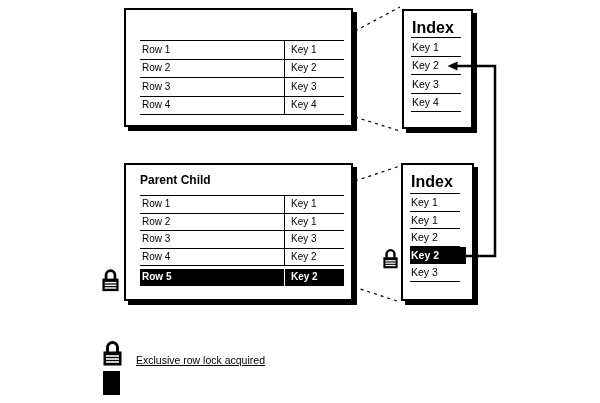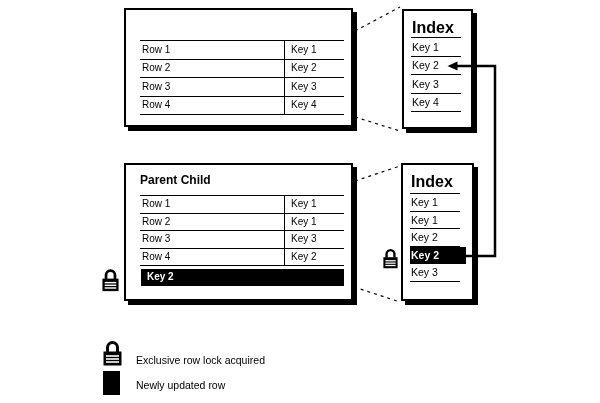--- a/index.html
+++ b/index.html
@@ -82,21 +82,21 @@
   
   .lock{position:absolute;z-index:6;}
   #lock-child-row{left:102px;top:267px;width:17px;height:25px;}
   #lock-index-key{left:383px;top:247px;width:15px;height:22px;}
 
   
   #legend-lock{left:103px;top:339px;width:19px;height:27px;}
   .legend-text{
     position:absolute;font-size:10.5px;white-space:nowrap;
   }
-  #legend-text-1{left:136px;top:354px;}
+  #legend-text-1{left:136px;top:354px;text-decoration:underline;}
   #legend-text-2{left:136px;top:379px;}
   #legend-swatch{
     position:absolute;left:103px;top:371px;width:17px;height:24px;
     background:#000;z-index:6;
   }
 </style>
 </head>
 <body>
 
 <div id="canvas">
@@ -145,20 +145,21 @@
       </div>
       <div class="trow">
         <div class="cell-row">Row 3</div>
         <div class="cell-key">Key 3</div>
       </div>
       <div class="trow">
         <div class="cell-row">Row 4</div>
         <div class="cell-key">Key 2</div>
       </div>
       <div class="trow hl">
+        <div class="cell-row">Row 5</div>
         <div class="cell-key">Key 2</div>
       </div>
     </div>
   </div>
 
   <div id="index-child" class="shadow-box">
     <div class="ibox-title">Index</div>
     <div class="ilist">
       <div class="irow">Key 1</div>
       <div class="irow">Key 1</div>
@@ -199,15 +200,14 @@
   <svg id="legend-lock" class="lock" viewBox="0 0 19 27">
     <path d="M4.5 13 V8.5 A5 5 0 0 1 14.5 8.5 V13" fill="none" stroke="#000" stroke-width="3"></path>
     <rect x="0.5" y="12.5" width="18" height="14" fill="#000"></rect>
     <line x1="3" y1="17" x2="16" y2="17" stroke="#fff" stroke-width="1.6"></line>
     <line x1="3" y1="20" x2="16" y2="20" stroke="#fff" stroke-width="1.6"></line>
     <line x1="3" y1="23" x2="16" y2="23" stroke="#fff" stroke-width="1.6"></line>
   </svg>
   <div id="legend-text-1" class="legend-text">Exclusive row lock acquired</div>
 
   <div id="legend-swatch"></div>
-  <div id="legend-text-2" class="legend-text">Newly updated row</div>
 
 </div>
 
 </body></html>

